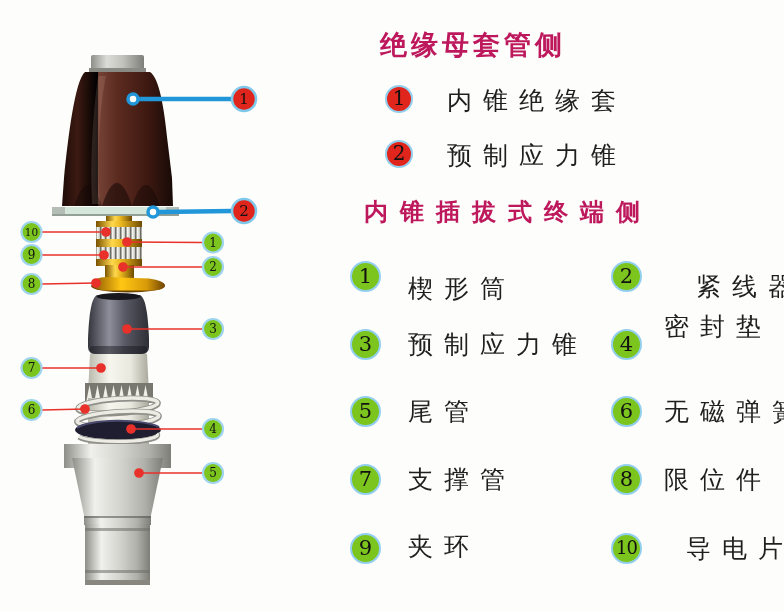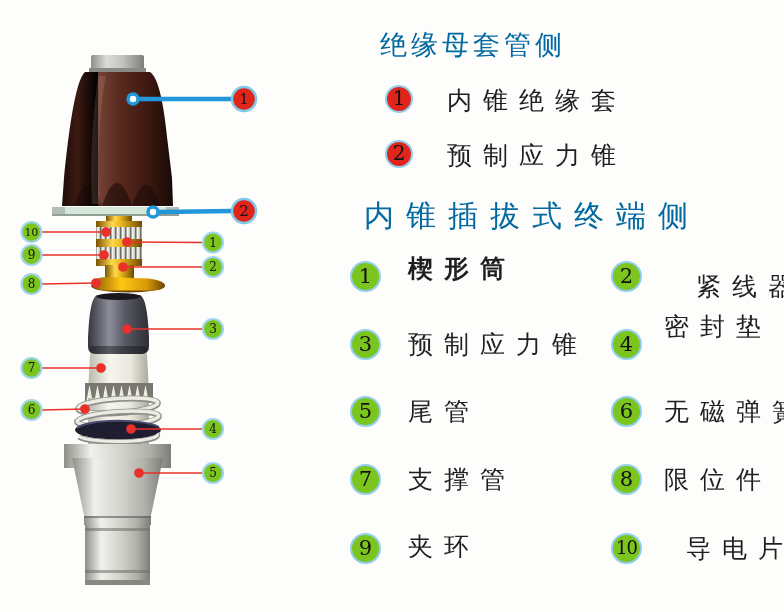--- a/index.html
+++ b/index.html
@@ -1,24 +1,24 @@
 <!DOCTYPE html>
 <html><head>
 <meta charset="utf-8">
 <style>
   html,body { margin:0; padding:0; background:#ffffff; }
   .stage {
     position:relative; width:784px; height:612px; background:#fdfdfb;
     overflow:hidden; font-family:"Liberation Sans", sans-serif;
   }
   .title {
-    position:absolute; font-weight:normal; color:#0369a1; white-space:nowrap;
+    position:absolute; font-weight:bold; color:#be185d; white-space:nowrap;
   }
   .t1 { left:380px; top:27px;  font-size:27px; letter-spacing:4px; }
-  .t2 { left:364px; top:196px; font-size:30px; letter-spacing:12px; }
+  .t2 { left:364px; top:196px; font-size:24px; letter-spacing:12px; }
   .badge {
     position:absolute; box-sizing:border-box; border-radius:50%;
     border:2px solid #92cfee; color:#111;
     font-family:"DejaVu Serif","Liberation Serif",serif;
     text-align:center;
   }
   .badge.green { width:31px; height:31px; background:#7cc41e; font-size:21px; line-height:26px; }
   .badge.red   { width:28px; height:28px; background:#e0251c; font-size:20px; line-height:23px; }
   .badge.wide  { font-size:18px; letter-spacing:-1px; }
   .ltxt {
@@ -236,21 +236,21 @@
 
   <div class="badge red" style="left:385px; top:85px;">1</div>
   <div class="ltxt" style="left:447px; top:85px;">内锥绝缘套</div>
 
   <div class="badge red" style="left:385px; top:140px;">2</div>
   <div class="ltxt" style="left:447px; top:140px;">预制应力锥</div>
 
   <div class="title t2">内锥插拔式终端侧</div>
 
   <div class="badge green" style="left:350px; top:261px;">1</div>
-  <div class="ltxt" style="left:408px; top:253px;font-weight:bold;">楔形筒</div>
+  <div class="ltxt" style="left:408px; top:273px;">楔形筒</div>
   <div class="badge green" style="left:611px; top:261px;">2</div>
   <div class="ltxt" style="left:696px; top:261px;margin-top:10px;">紧线器</div>
 
   <div class="badge green" style="left:350px; top:329px;">3</div>
   <div class="ltxt" style="left:408px; top:329px;text-align:center;">预制应力锥</div>
   <div class="badge green" style="left:611px; top:329px;">4</div>
   <div class="ltxt" style="left:664px; top:311px;">密封垫</div>
 
   <div class="badge green" style="left:350px; top:396px;">5</div>
   <div class="ltxt" style="left:408px; top:396px;">尾管</div>

